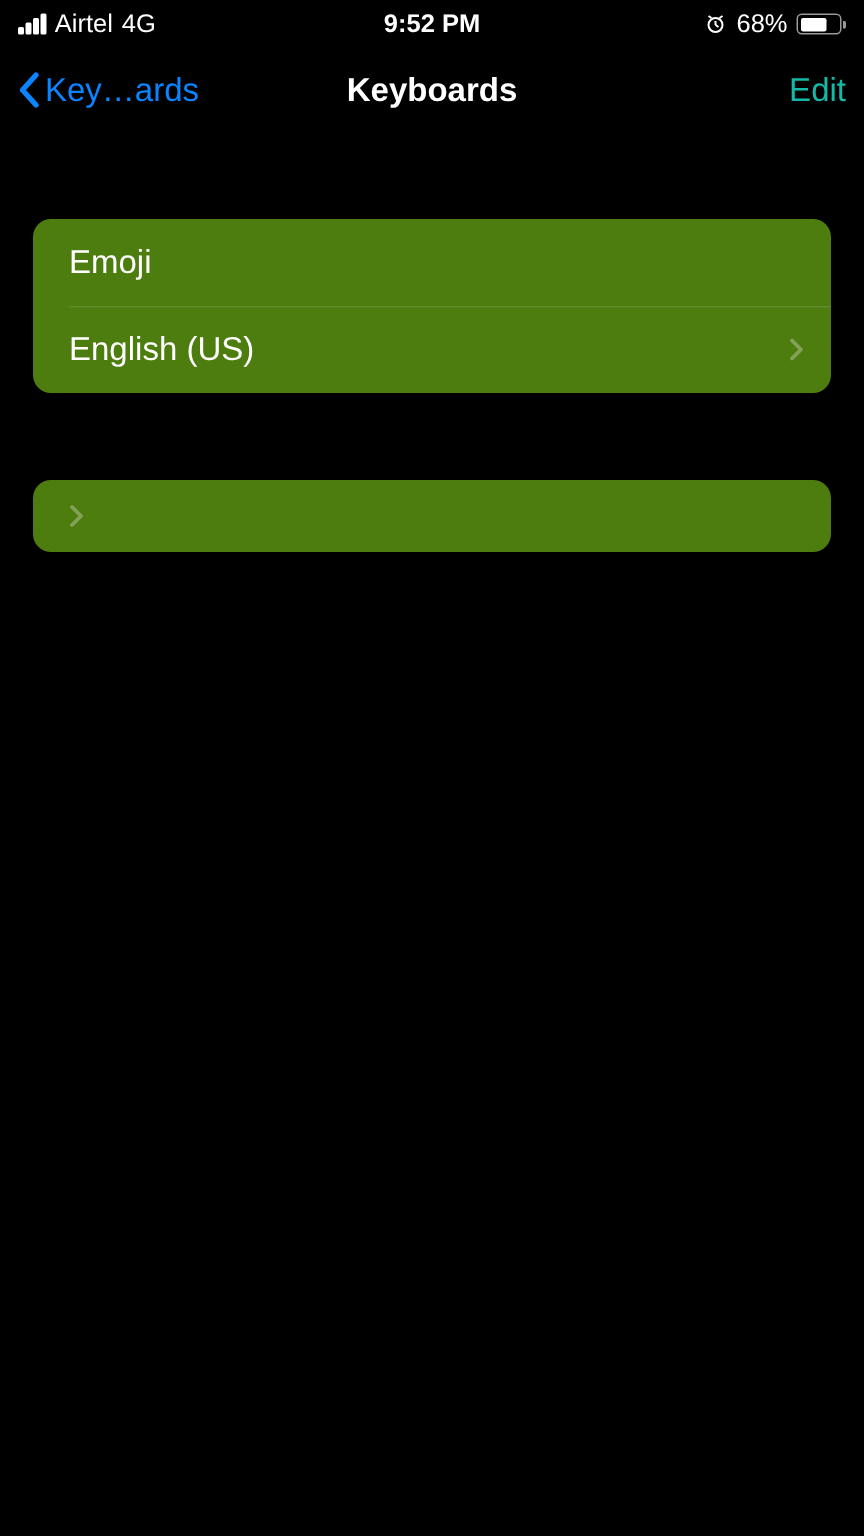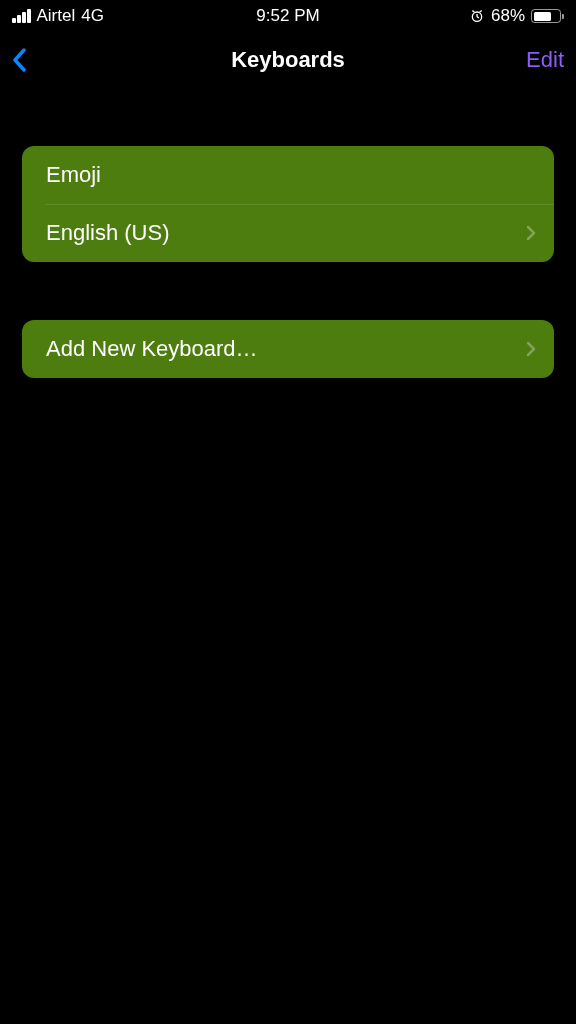--- a/index.html
+++ b/index.html
@@ -28,21 +28,21 @@
     .status-left {
       display: flex;
       align-items: center;
       gap: 6px;
       text-align: center;
     }
     .status-center {
       position: absolute;
       left: 50%;
       transform: translateX(-50%);
-      font-weight: 400;
+      font-weight: 700;
     }
     .status-right {
       display: flex;
       align-items: center;
       gap: 6px;
     }
     .signal-bars {
       display: flex;
       align-items: flex-end;
       gap: 1.5px;
@@ -99,21 +99,21 @@
     }
     .nav-title {
       position: absolute;
       left: 50%;
       transform: translateX(-50%);
       font-size: 22px;
       font-weight: 600;
       color: #fff;
     }
     .nav-edit {
-      color: #8b5cf6;
+      color: #14b8a6;
       font-size: 22px;
       cursor: pointer;
     }
     .chevron-back {
       width: 14px;
       height: 24px;
     }
     .content {
       padding-top: 58px;
     }
@@ -186,39 +186,39 @@
       <div class="battery-tip"></div>
     </div>
   </div>
 </div>
 
 <div class="nav-bar">
   <div class="nav-back">
     <svg class="chevron-back" viewBox="0 0 14 24" fill="none">
       <path d="M12 2 L3 12 L12 22" stroke="#0a84ff" stroke-width="3.5" stroke-linecap="round" stroke-linejoin="round"></path>
     </svg>
+    <span>Key…ards</span>
   </div>
   <div class="nav-title">Keyboards</div>
   <div class="nav-edit">Edit</div>
 </div>
 
 <div class="content">
   <div class="cell-group">
     <div class="cell">
       <span>Emoji</span>
     </div>
     <div class="cell">
       <span>English (US)</span>
       <svg class="chevron-right" viewBox="0 0 10 16" fill="none">
         <path d="M2 2 L8 8 L2 14" stroke-width="2.5" stroke-linecap="round" stroke-linejoin="round"></path>
       </svg>
     </div>
   </div>
 
   <div class="cell-group">
     <div class="cell">
-      <span>Add New Keyboard…</span>
       <svg class="chevron-right" viewBox="0 0 10 16" fill="none">
         <path d="M2 2 L8 8 L2 14" stroke-width="2.5" stroke-linecap="round" stroke-linejoin="round"></path>
       </svg>
     </div>
   </div>
 </div>
 
 </body></html>

